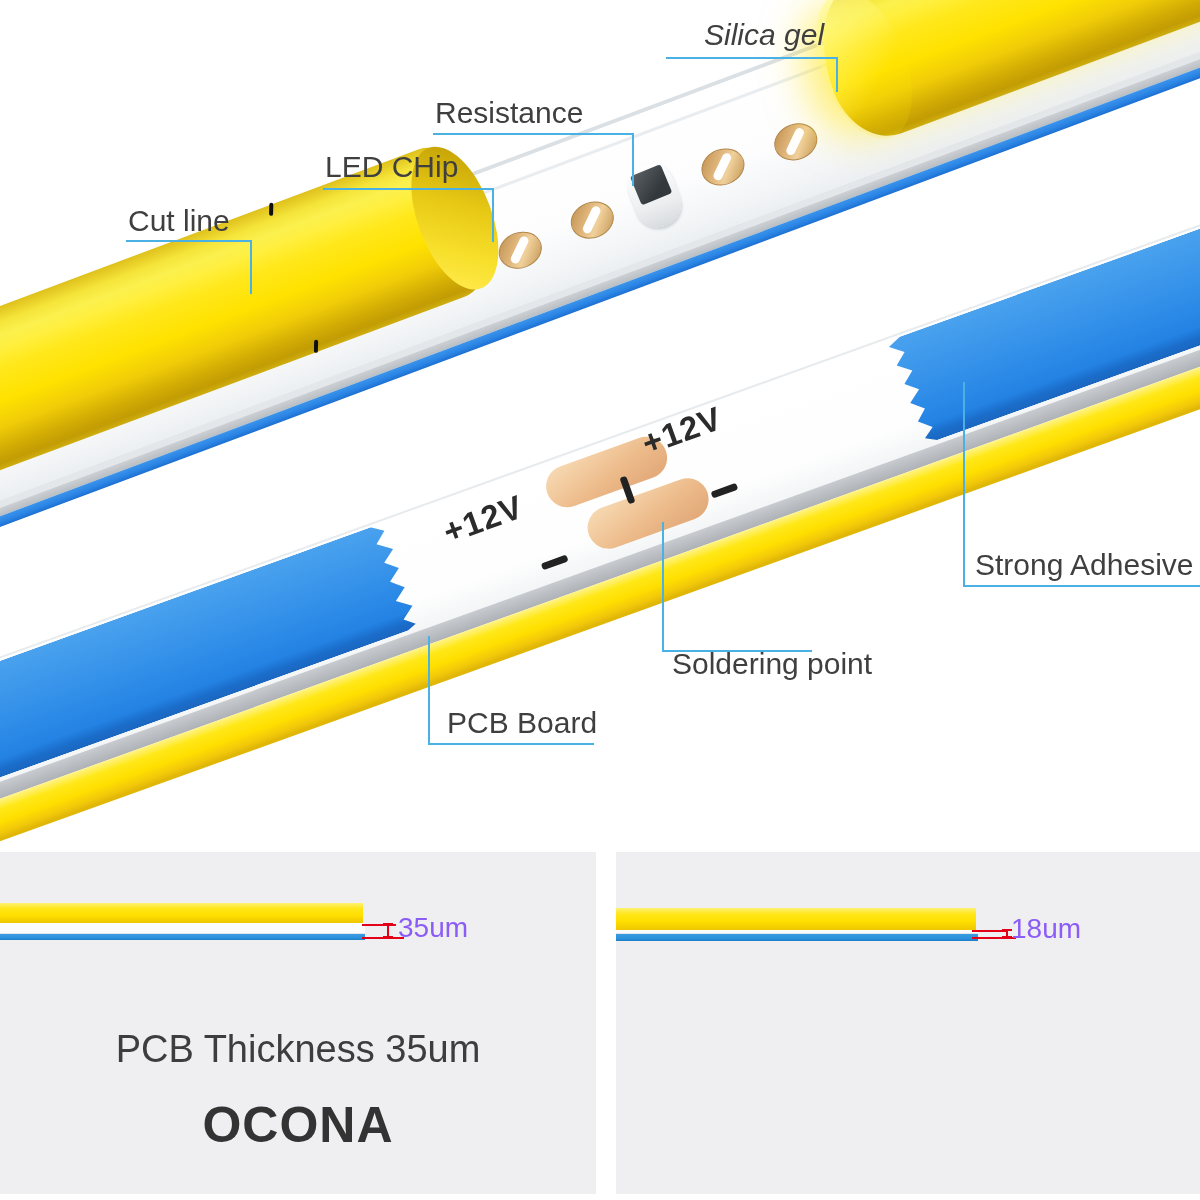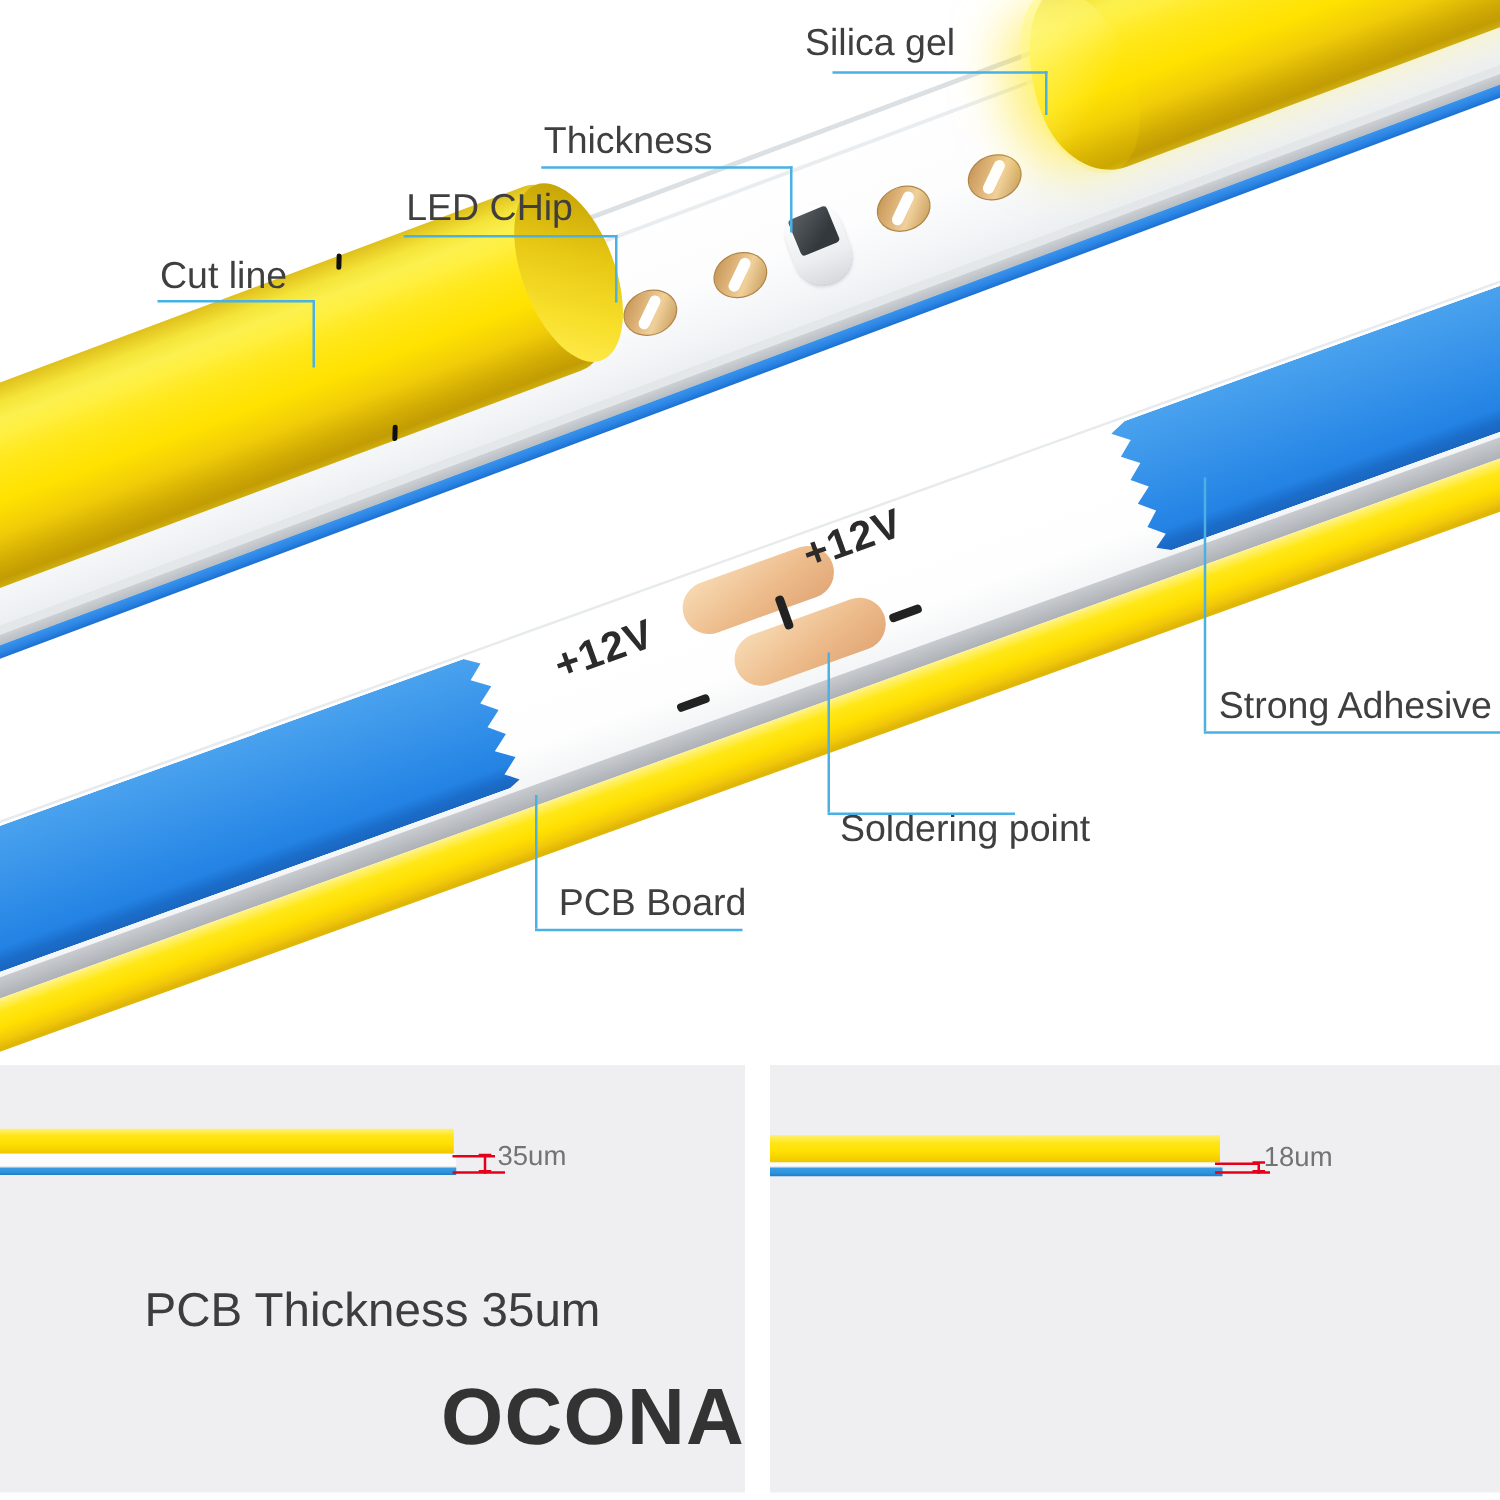--- a/index.html
+++ b/index.html
@@ -78,21 +78,21 @@
   .ch{height:2px;} .cv{width:2px;}
   #co-cutline-label{left:128px;top:204px;}
   #co-cutline-ul{left:126px;top:240px;width:126px;}
   #co-cutline-drop{left:250px;top:240px;height:54px;}
   #co-ledchip-label{left:325px;top:150px;}
   #co-ledchip-ul{left:323px;top:188px;width:171px;}
   #co-ledchip-drop{left:492px;top:188px;height:54px;}
   #co-resistance-label{left:435px;top:96px;}
   #co-resistance-ul{left:433px;top:133px;width:201px;}
   #co-resistance-drop{left:632px;top:133px;height:53px;}
-  #co-silicagel-label{left:644px;top:18px;}
+  #co-silicagel-label{left:704px;top:18px;font-style:italic;}
   #co-silicagel-ul{left:666px;top:57px;width:172px;}
   #co-silicagel-drop{left:836px;top:57px;height:35px;}
   #co-strongadhesive-label{left:975px;top:548px;text-align:right;}
   #co-strongadhesive-ul{left:963px;top:585px;width:237px;}
   #co-strongadhesive-drop{left:963px;top:382px;height:203px;}
   #co-solderingpoint-label{left:672px;top:608px;margin-top:39px;}
   #co-solderingpoint-ul{left:662px;top:650px;width:150px;}
   #co-solderingpoint-drop{left:662px;top:522px;height:128px;}
   #co-pcbboard-label{left:447px;top:706px;}
   #co-pcbboard-ul{left:428px;top:743px;width:166px;}
@@ -115,27 +115,27 @@
   #panel-left .dl1{left:362px;top:72px;width:34px;}
   #panel-left .dl2{left:362px;top:85px;width:42px;}
   #panel-left .dv{left:387px;top:72px;height:15px;}
   #panel-left .dc1{left:383px;top:71px;width:10px;}
   #panel-left .dc2{left:383px;top:84px;width:10px;}
   #panel-right .dl1{left:356px;top:78px;width:36px;}
   #panel-right .dl2{left:356px;top:85px;width:44px;}
   #panel-right .dv{left:390px;top:78px;height:9px;}
   #panel-right .dc1{left:386px;top:77px;width:10px;}
   #panel-right .dc2{left:386px;top:84px;width:10px;}
-  .dim-label{position:absolute;font-size:22px;color:#737373;white-space:nowrap;}
+  .dim-label{position:absolute;font-size:28px;color:#8b5cf6;white-space:nowrap;}
   #panel-left .dim-label{left:398px;top:60px;}
   #panel-right .dim-label{left:395px;top:61px;}
   .thick{position:absolute;top:176px;left:0;width:100%;text-align:center;
          font-size:38px;color:#3d3d3d;}
-  .brand{position:absolute;top:244px;left:0;width:100%;text-align:right;
-         font-size:64px;font-weight:700;color:#333;letter-spacing:1px;}
+  .brand{position:absolute;top:244px;left:0;width:100%;text-align:center;
+         font-size:50px;font-weight:700;color:#333;letter-spacing:1px;}
 </style>
 </head>
 <body>
 
 <div id="diagram">
 
   <div id="strip1">
     <div class="s1-topline"></div>
     <div class="s1-face"></div>
     <div class="s1-face-streak"></div>
@@ -186,21 +186,21 @@
   </div>
 
   <div class="callout-label" id="co-cutline-label">Cut line</div>
   <div class="cline ch" id="co-cutline-ul"></div>
   <div class="cline cv" id="co-cutline-drop"></div>
 
   <div class="callout-label" id="co-ledchip-label">LED CHip</div>
   <div class="cline ch" id="co-ledchip-ul"></div>
   <div class="cline cv" id="co-ledchip-drop"></div>
 
-  <div class="callout-label" id="co-resistance-label">Thickness</div>
+  <div class="callout-label" id="co-resistance-label">Resistance</div>
   <div class="cline ch" id="co-resistance-ul"></div>
   <div class="cline cv" id="co-resistance-drop"></div>
 
   <div class="callout-label" id="co-silicagel-label">Silica gel</div>
   <div class="cline ch" id="co-silicagel-ul"></div>
   <div class="cline cv" id="co-silicagel-drop"></div>
 
   <div class="callout-label" id="co-strongadhesive-label">Strong Adhesive</div>
   <div class="cline ch" id="co-strongadhesive-ul"></div>
   <div class="cline cv" id="co-strongadhesive-drop"></div>

